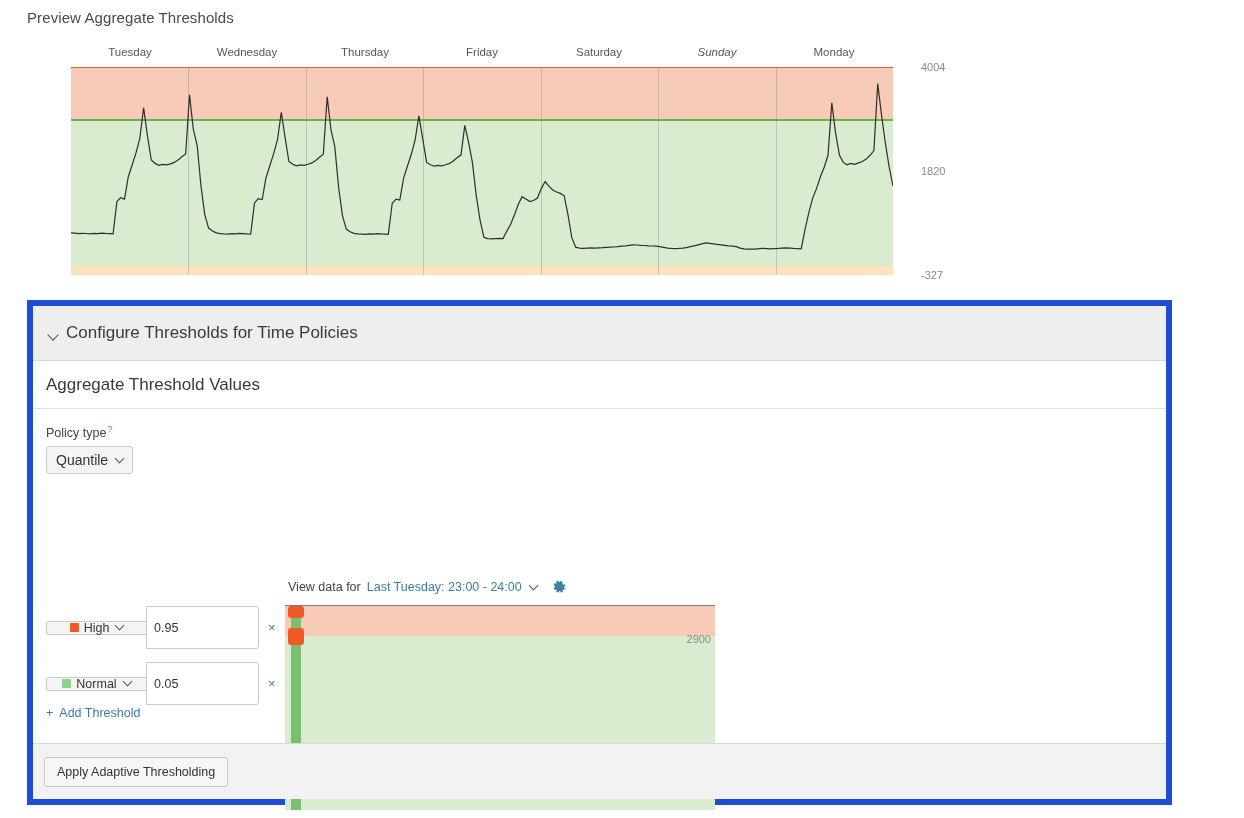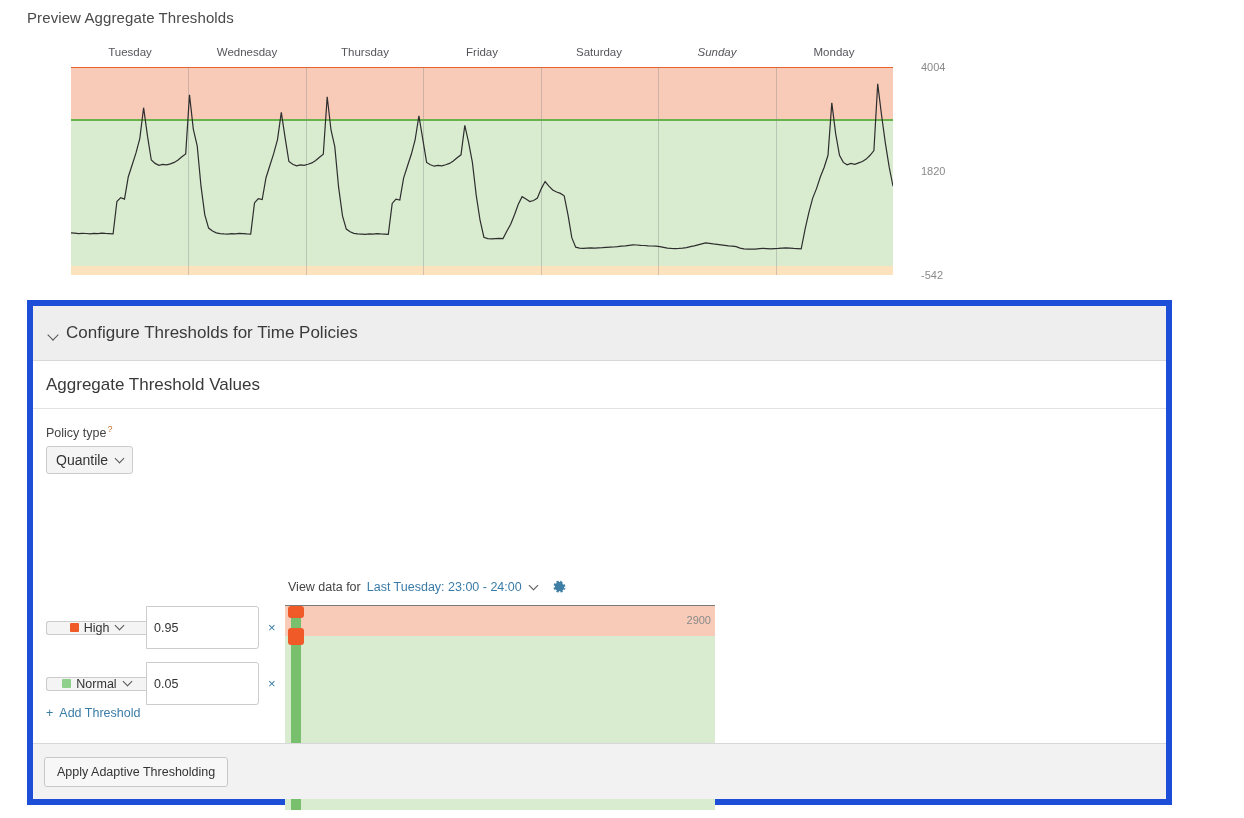--- a/index.html
+++ b/index.html
@@ -190,21 +190,21 @@
         <div class="vgrid" style="left: 470px;"></div>
         <div class="vgrid" style="left: 587px;"></div>
         <div class="vgrid" style="left: 705px;"></div>
         <svg class="series-svg" viewBox="0 0 822 208" preserveAspectRatio="none">
           <polyline points="0.0,165.9 3.8,166.1 7.6,166.6 11.5,166.3 15.3,166.5 19.1,166.9 22.9,166.4 26.8,166.6 30.6,166.1 34.4,166.4 38.2,166.6 42.1,166.9 45.9,134.5 49.7,130.7 53.5,132.1 57.3,109.7 61.2,97.8 65.0,85.9 68.8,71.6 72.6,40.7 76.5,69.2 80.3,93.0 84.1,96.4 87.9,98.3 91.8,97.3 95.6,97.8 99.4,96.9 103.2,95.4 107.1,93.0 110.9,89.7 114.7,86.9 118.5,27.8 122.3,62.1 126.2,78.8 130.0,119.2 133.8,147.8 137.6,161.1 141.5,164.0 145.3,165.9 149.1,166.6 152.9,166.9 156.8,167.1 160.6,166.6 164.4,166.9 168.2,166.4 172.0,166.6 175.9,166.9 179.7,167.1 183.5,135.9 187.3,131.6 191.2,132.6 195.0,110.7 198.8,98.8 202.6,86.9 206.5,72.6 210.3,45.4 214.1,70.7 217.9,94.5 221.7,97.3 225.6,98.8 229.4,97.8 233.2,98.3 237.0,97.3 240.9,95.9 244.7,93.5 248.5,90.2 252.3,87.3 256.2,29.7 260.0,63.0 263.8,79.7 267.6,120.2 271.5,148.8 275.3,162.1 279.1,164.7 282.9,166.4 286.7,166.9 290.6,167.1 294.4,167.3 298.2,166.9 302.0,167.1 305.9,166.6 309.7,166.9 313.5,167.1 317.3,167.3 321.2,136.4 325.0,132.1 328.8,133.0 332.6,111.1 336.4,99.2 340.3,87.3 344.1,73.0 347.9,48.8 351.7,71.6 355.6,95.4 359.4,97.8 363.2,99.2 367.0,98.3 370.9,98.8 374.7,97.8 378.5,96.4 382.3,94.0 386.1,90.7 390.0,87.8 393.8,58.3 397.6,75.4 401.4,95.4 405.3,128.8 409.1,153.5 412.9,170.2 416.7,171.6 420.6,171.9 424.4,171.6 428.2,171.4 432.0,171.6 435.9,164.0 439.7,157.3 443.5,147.8 447.3,137.3 451.1,129.7 455.0,132.1 458.8,134.5 462.6,133.5 466.4,131.1 470.3,121.6 474.1,114.5 477.9,119.2 481.7,123.0 485.6,125.0 489.4,126.4 493.2,128.8 497.0,147.8 500.8,170.7 504.7,180.2 508.5,181.1 512.3,181.4 516.1,181.1 520.0,180.9 523.8,181.1 527.6,180.9 531.4,180.7 535.3,180.4 539.1,180.2 542.9,180.0 546.7,179.7 550.5,179.2 554.4,178.8 558.2,178.3 562.0,177.8 565.8,178.0 569.7,178.3 573.5,178.5 577.3,178.8 581.1,179.0 585.0,179.2 588.8,179.7 592.6,180.4 596.4,181.1 600.3,181.4 604.1,181.6 607.9,181.4 611.7,181.1 615.5,180.7 619.4,179.7 623.2,178.8 627.0,177.8 630.8,176.9 634.7,175.9 638.5,176.4 642.3,176.9 646.1,177.3 650.0,177.8 653.8,178.3 657.6,178.8 661.4,179.2 665.2,179.7 669.1,181.1 672.9,181.9 676.7,182.1 680.5,182.1 684.4,182.1 688.2,181.6 692.0,181.4 695.8,181.6 699.7,181.9 703.5,181.6 707.3,181.4 711.1,181.1 714.9,180.9 718.8,181.1 722.6,181.4 726.4,181.6 730.2,181.9 734.1,162.1 737.9,145.4 741.7,131.1 745.5,121.6 749.4,109.7 753.2,100.2 757.0,88.3 760.8,35.9 764.7,66.9 768.5,88.3 772.3,95.4 776.1,97.8 779.9,96.4 783.8,97.3 787.6,95.9 791.4,94.5 795.2,92.1 799.1,88.3 802.9,83.5 806.7,16.9 810.5,47.8 814.4,76.4 818.2,100.2 822.0,119.2" fill="none" stroke="#2e2e2e" stroke-width="1.2"></polyline>
         </svg>
       </div>
     <div class="y-axis" id="top-yaxis">
         <div class="y-tick" style="top: 0px;">4004</div>
         <div class="y-tick" style="top: 104px;">1820</div>
-        <div class="y-tick" style="top: 208px;">-542</div>
+        <div class="y-tick" style="top: 208px;">-327</div>
       </div>
   </div>
 
   <div class="card">
 
     <div class="card-header">
       <span class="chev"></span>
       <span class="card-header-title">Configure Thresholds for Time Policies</span>
     </div>
 
@@ -275,21 +275,21 @@
           </div>
           <div class="mini-plot" id="mini-plot">
               <div class="mini-band" style="top: 0px; height: 30.1471px; background: rgb(248, 203, 185);"></div>
               <div class="mini-band" style="top: 30.1471px; height: 174.853px; background: rgb(217, 236, 208);"></div>
               <svg class="mini-series" viewBox="0 0 430 205" preserveAspectRatio="none">
                 <polyline points="16.0,174.9 39.0,174.3 62.0,175.2 85.0,176.7 108.0,174.6 131.0,174.9 154.0,175.5 177.0,176.1 200.0,174.3 223.0,173.6 246.0,175.2 269.0,176.7 292.0,176.1 315.0,175.5 338.0,175.8 361.0,174.9 384.0,173.6 407.0,174.3 430.0,174.6" fill="none" stroke="#3a4a3a" stroke-width="1.1"></polyline>
               </svg>
               <div class="handle-bar"></div>
               <div class="handle-knob" style="top: 0px; height: 12px;"></div>
               <div class="handle-knob" style="top: 22.1471px;"></div>
-              <div class="mini-val" style="top: 8px;">2900</div>
+              <div class="mini-val" style="top: 27px;">2900</div>
             </div>
           <div class="cut-label">.  ...</div>
         </div>
 
       </div>
     </div>
 
     <div class="card-footer">
       <button class="btn">Apply Adaptive Thresholding</button>
     </div>

